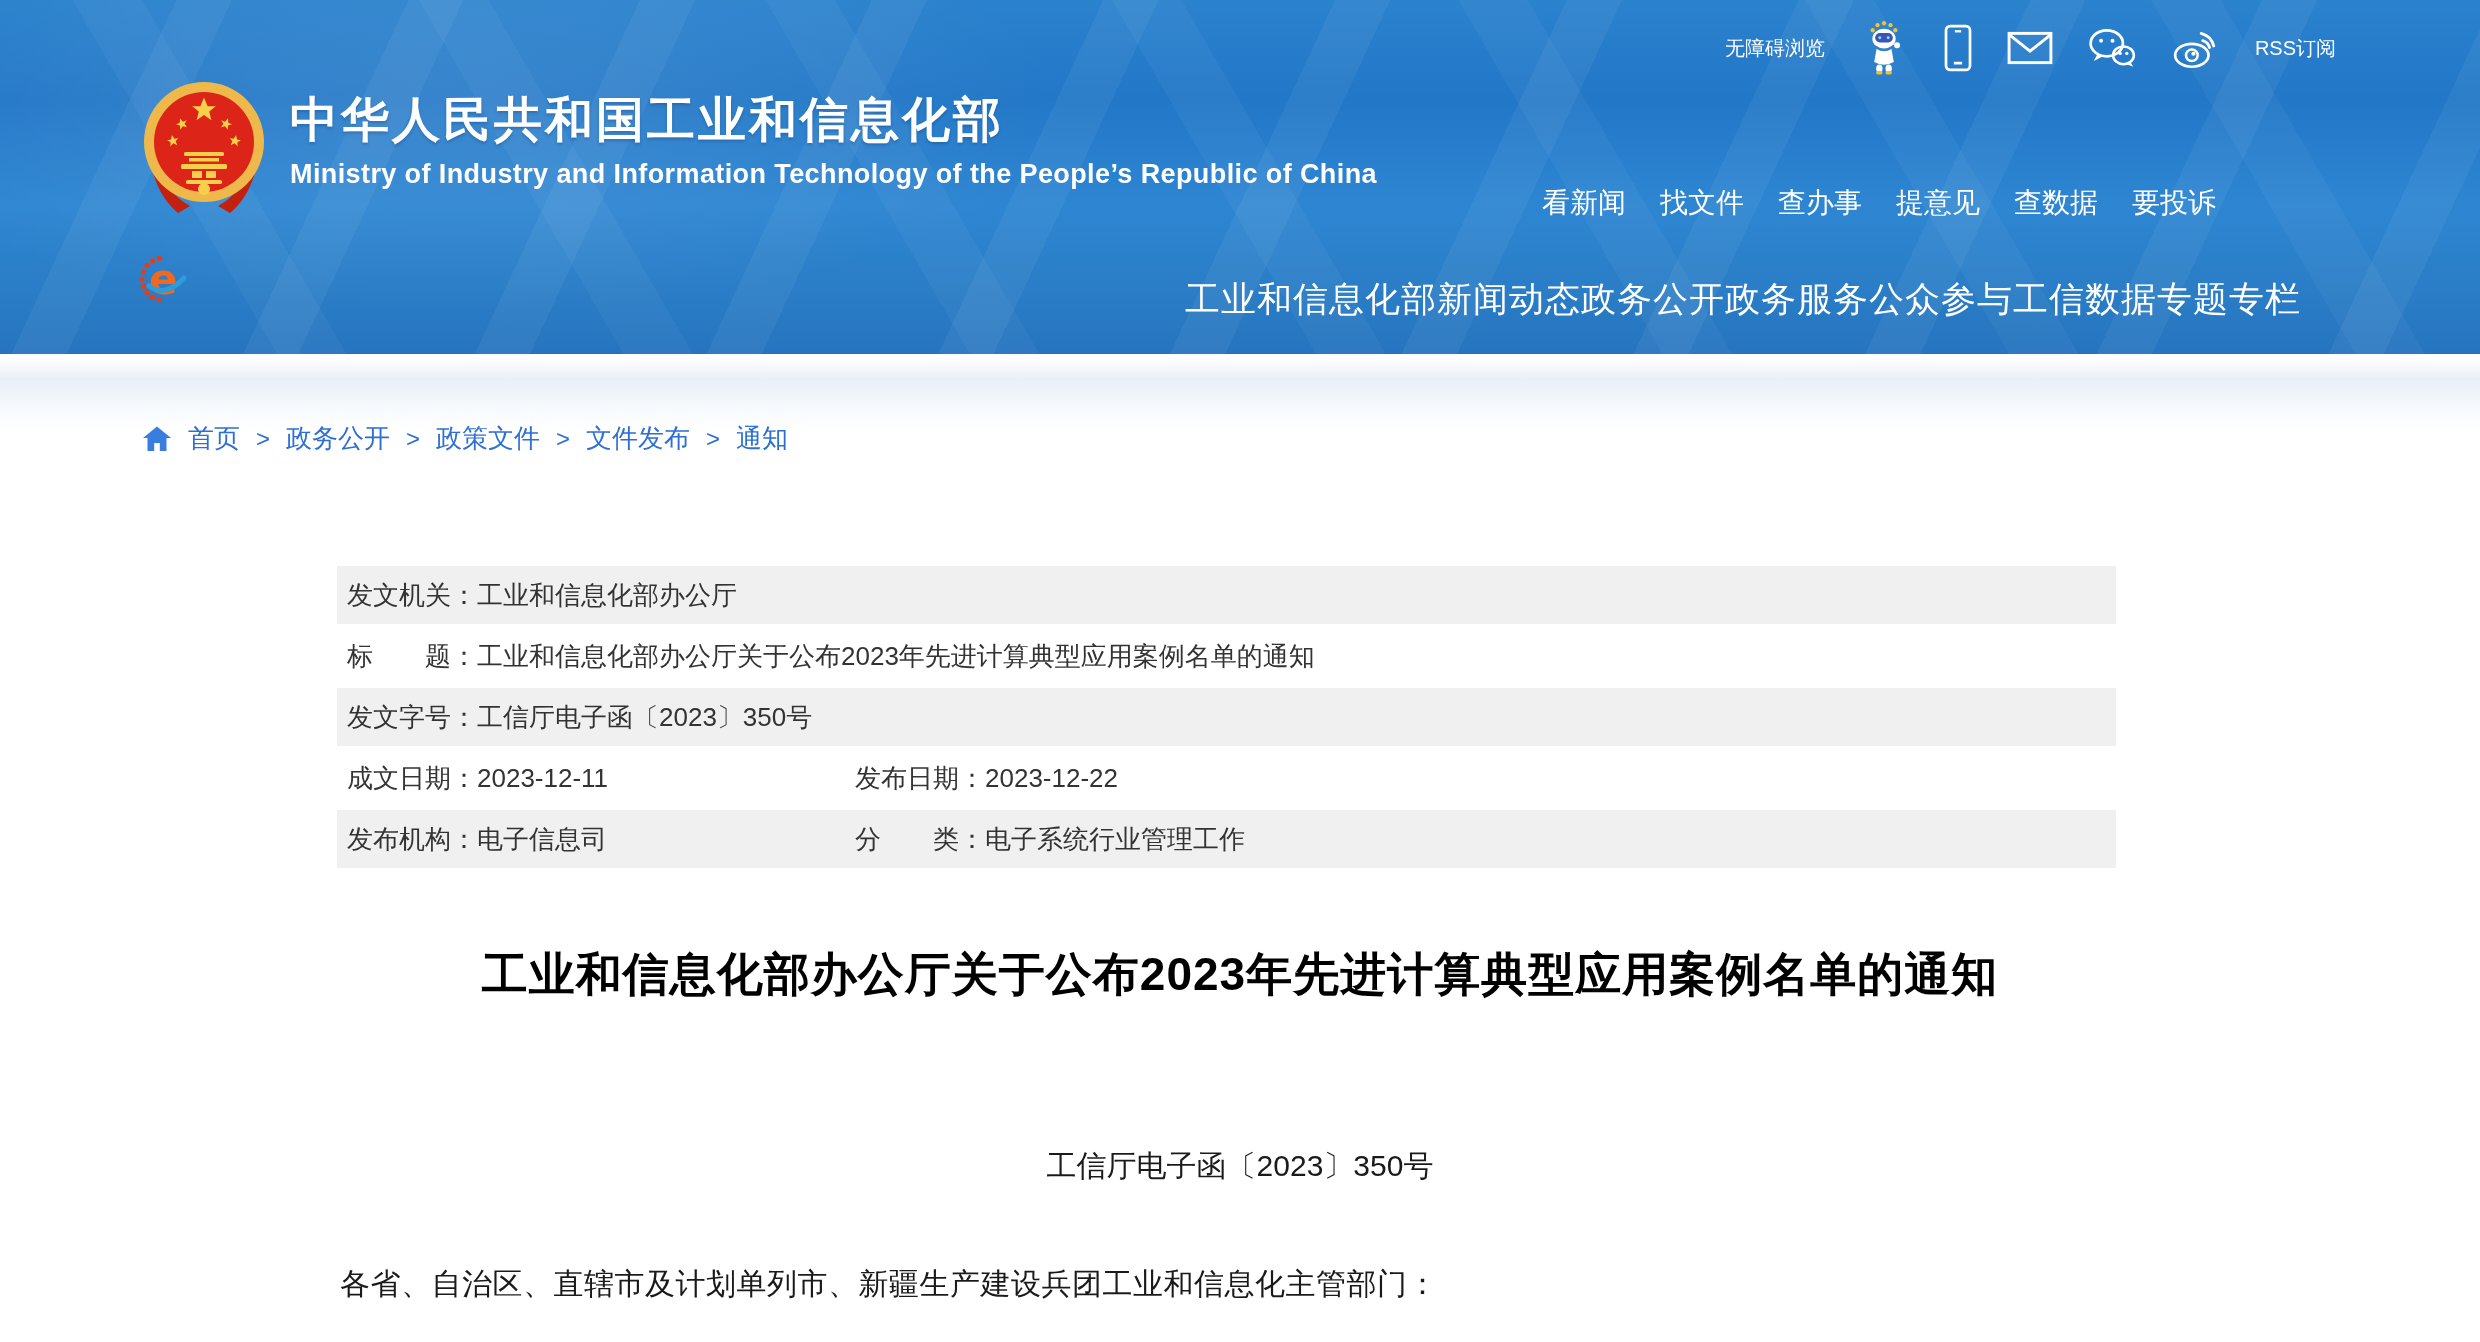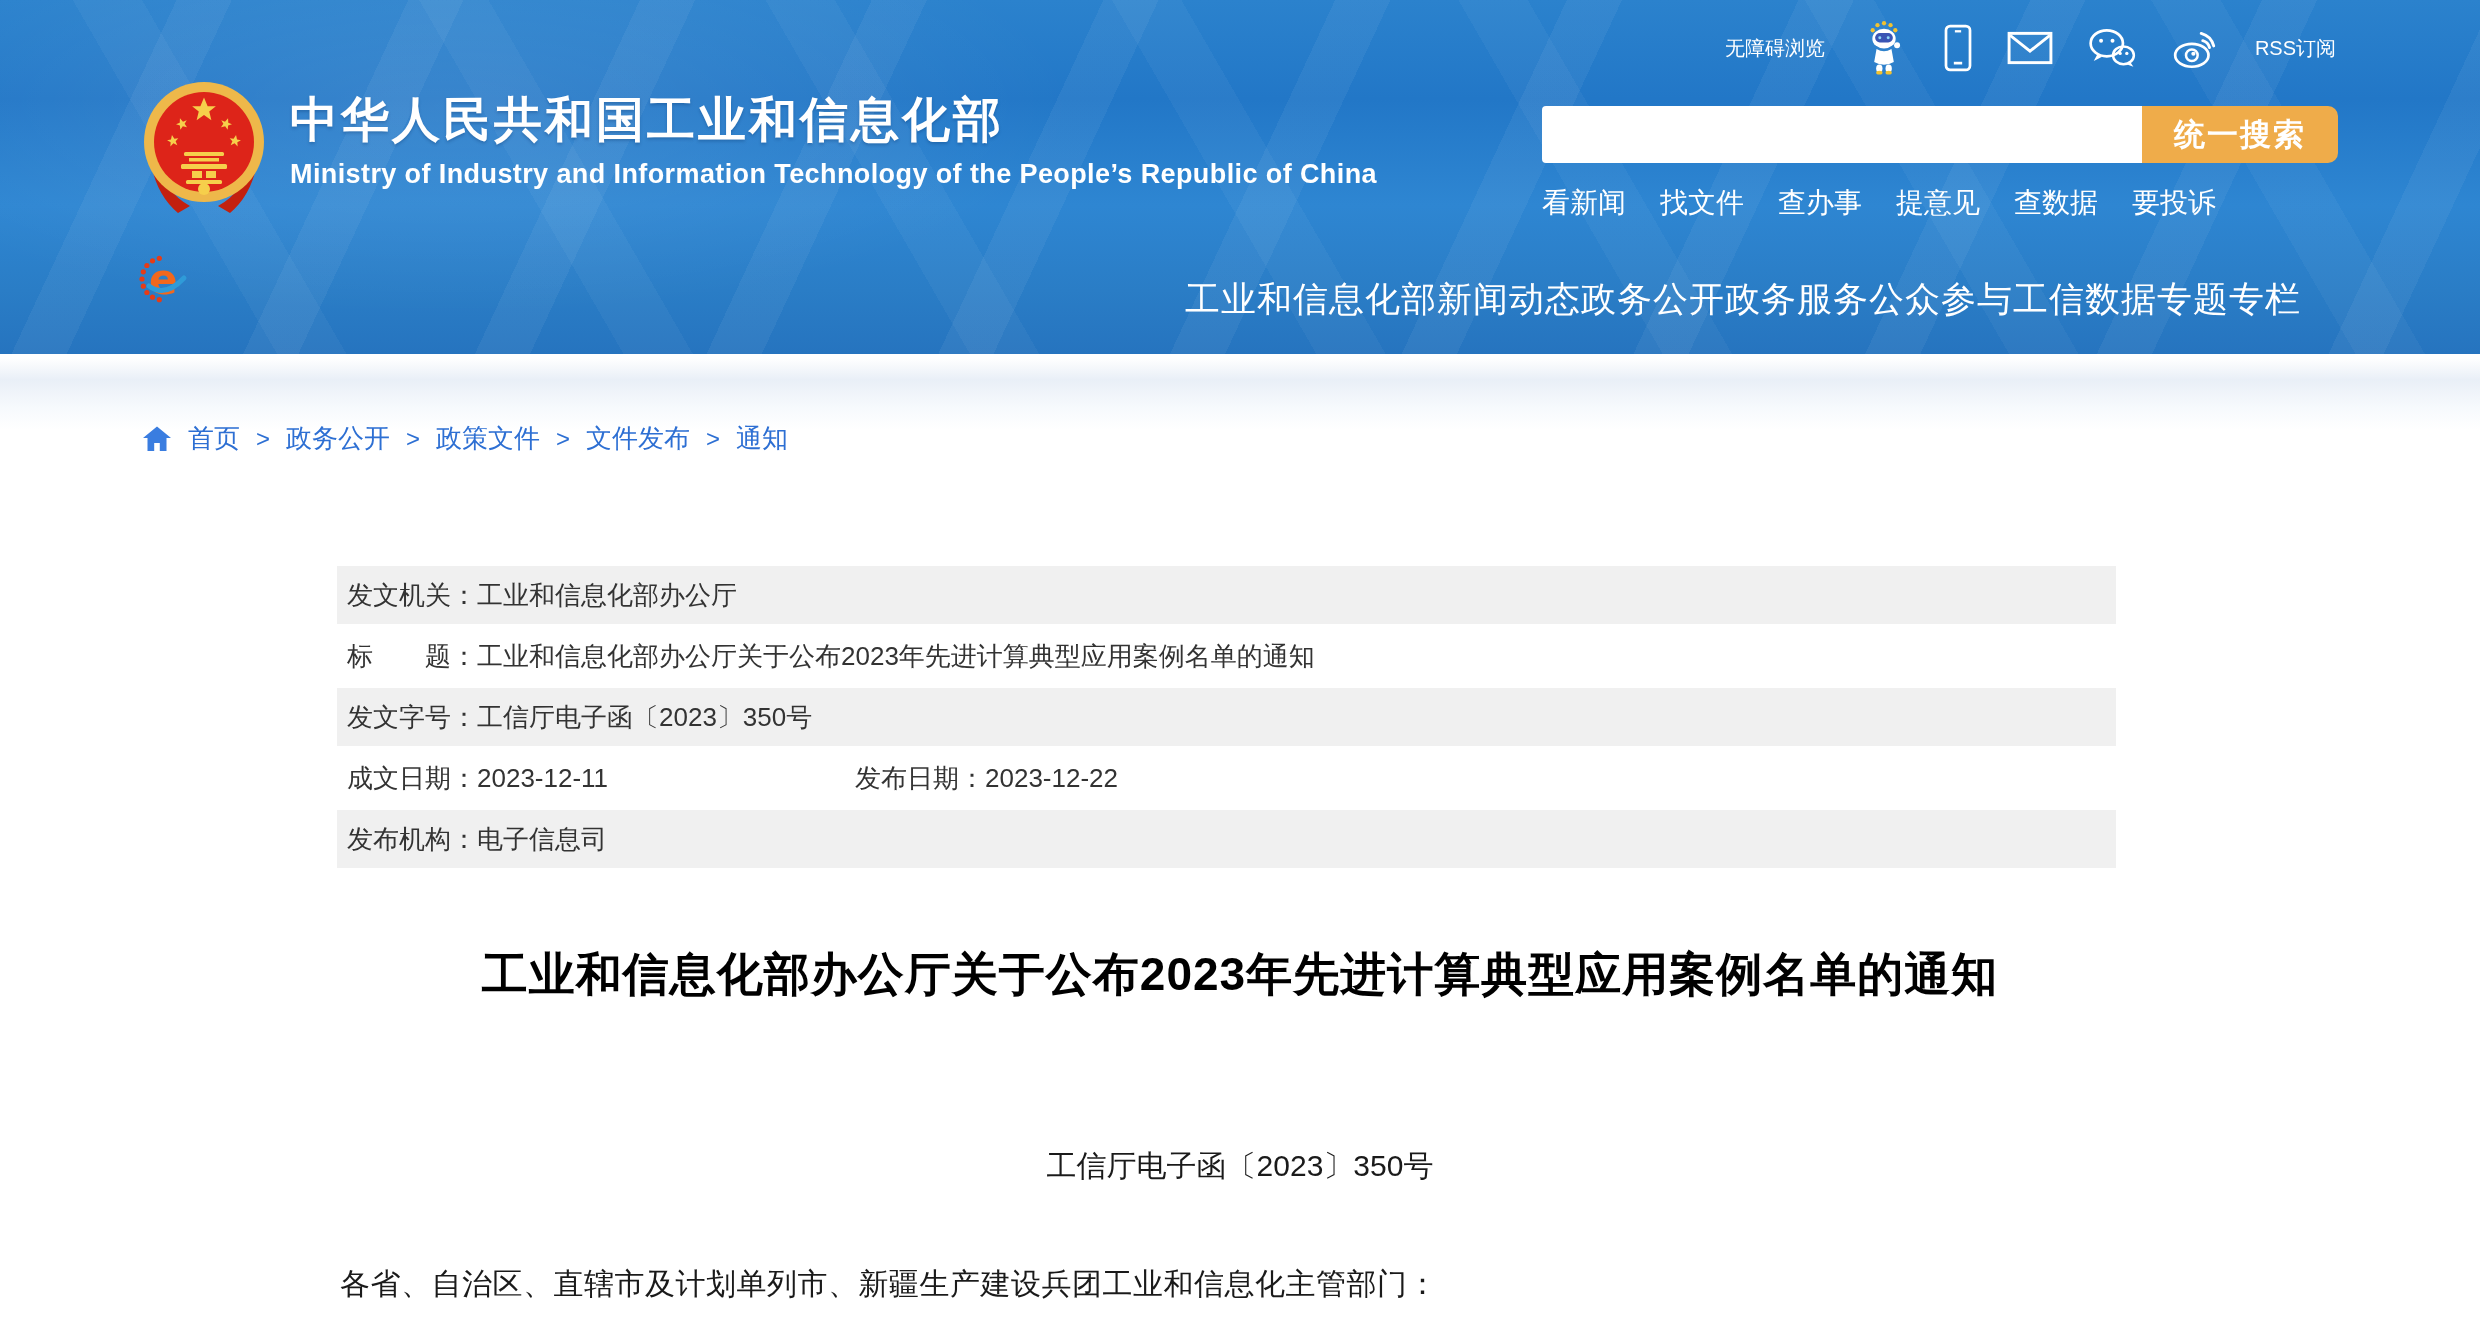--- a/index.html
+++ b/index.html
@@ -179,24 +179,20 @@
         <rect x="44" y="100" width="36" height="4" rx="1.5"></rect>
         <circle cx="62" cy="109" r="6"></circle>
       </g>
     </svg>
     <div class="brand-text">
       <div class="brand-title">中华人民共和国工业和信息化部</div>
       <div class="brand-sub">Ministry of Industry and Information Technology of the People’s Republic of China</div>
     </div>
   </div>
 
-  <div class="searchbox">
-    <input class="search-input" type="text" placeholder="" style="">
-    <button class="search-btn">统一搜索</button>
-  </div>
 
   <div class="quicklinks">
     <a>看新闻</a>
     <a>找文件</a>
     <a>查办事</a>
     <a>提意见</a>
     <a>查数据</a>
     <a>要投诉</a>
   </div>
 
@@ -262,18 +258,22 @@
     <span class="meta-label">成文日期：</span>
     <span class="meta-value">2023-12-11</span>
     <span class="meta-pair2">
       <span class="meta-label">发布日期：</span>
       <span class="meta-value">2023-12-22</span>
     </span>
   </div>
   <div class="meta-row gray">
     <span class="meta-label">发布机构：</span>
     <span class="meta-value">电子信息司</span>
+    <span class="meta-pair2">
+      <span class="meta-label">分　　类：</span>
+      <span class="meta-value">电子系统行业管理工作</span>
+    </span>
   </div>
 </div>
 
 <h1 class="doc-title">工业和信息化部办公厅关于公布2023年先进计算典型应用案例名单的通知</h1>
 <div class="doc-number">工信厅电子函〔2023〕350号</div>
 <div class="doc-salutation">各省、自治区、直辖市及计划单列市、新疆生产建设兵团工业和信息化主管部门：</div>
 
 </body></html>

